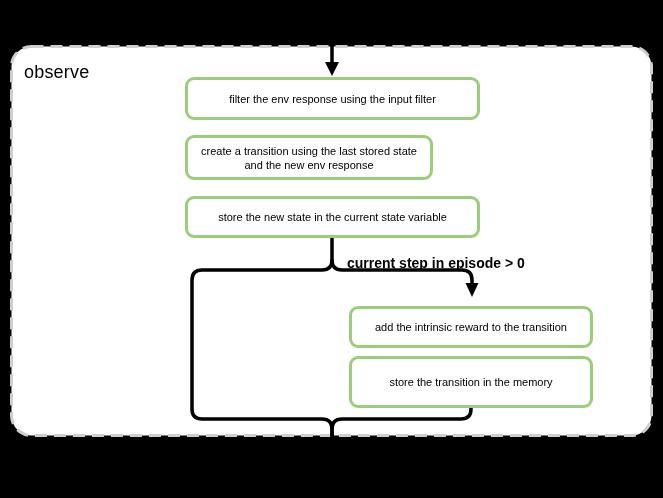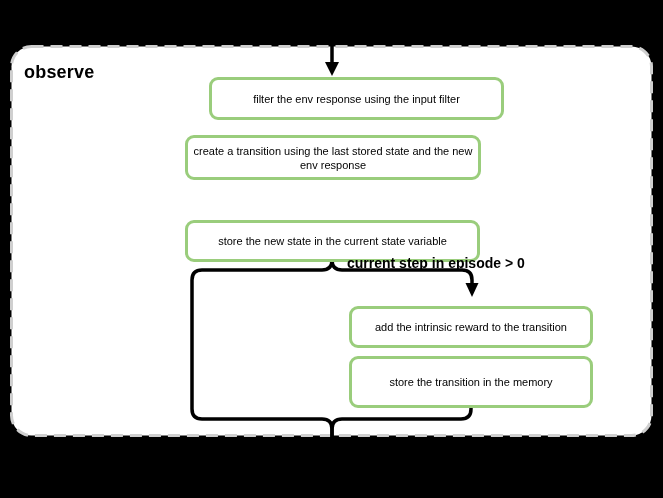--- a/index.html
+++ b/index.html
@@ -15,41 +15,41 @@
   .overlay-svg {
     position: absolute;
     left: 0; top: 0;
     width: 663px; height: 498px;
   }
   .group-title {
     position: absolute;
     left: 24px;
     top: 62px;
     font-size: 18px;
-    font-weight: bold;
+    font-weight: normal;
     color: #000;
     letter-spacing: 0.2px;
   }
   .step-box {
     position: absolute;
     background: #ffffff;
     border: 3px solid #9acd7c;
     border-radius: 9px;
     display: flex;
     align-items: center;
     justify-content: center;
     text-align: center;
     font-size: 11px;
     line-height: 14px;
     color: #000;
     padding: 2px 3px;
   }
-  .box-1 { left: 185px; top: 77px;  width: 295px; height: 43px; margin-left: 24px; }
-  .box-2 { left: 185px; top: 135px; width: 296px; height: 45px; }
-  .box-3 { left: 185px; top: 196px; width: 295px; height: 42px; margin-top: 24px; }
+  .box-1 { left: 185px; top: 77px;  width: 295px; height: 43px; }
+  .box-2 { left: 185px; top: 135px; width: 248px; height: 45px; }
+  .box-3 { left: 185px; top: 196px; width: 295px; height: 42px; }
   .box-4 { left: 349px; top: 306px; width: 244px; height: 42px; }
   .box-5 { left: 349px; top: 356px; width: 244px; height: 52px; }
   .branch-label {
     position: absolute;
     left: 347px;
     top: 255px;
     font-size: 14px;
     font-weight: bold;
     color: #000;
     white-space: nowrap;

